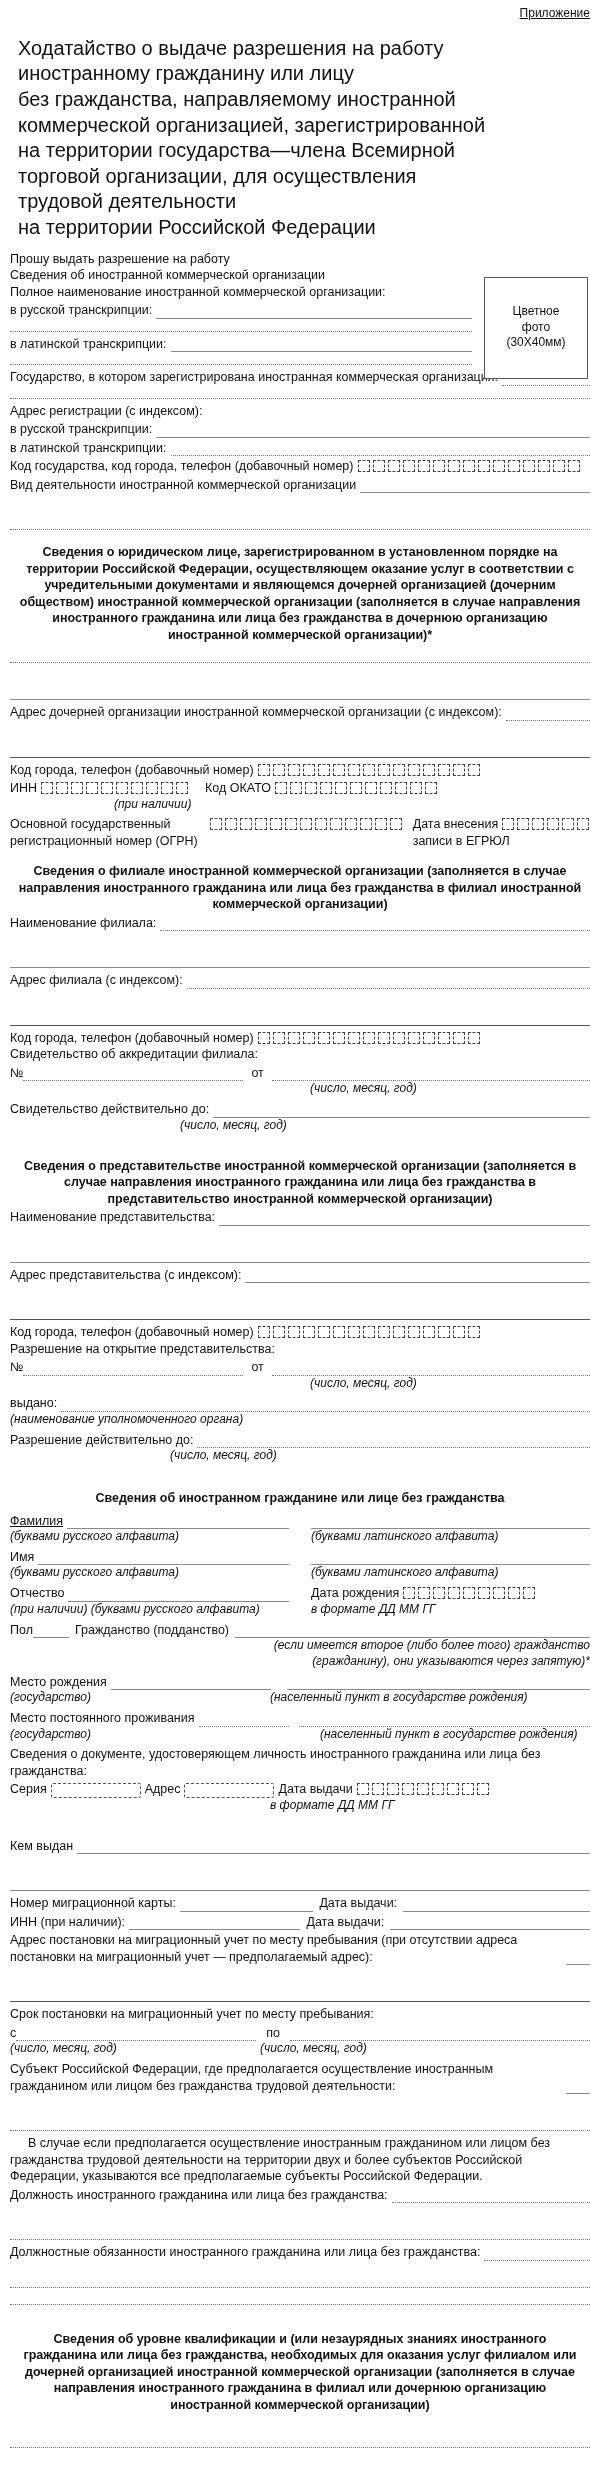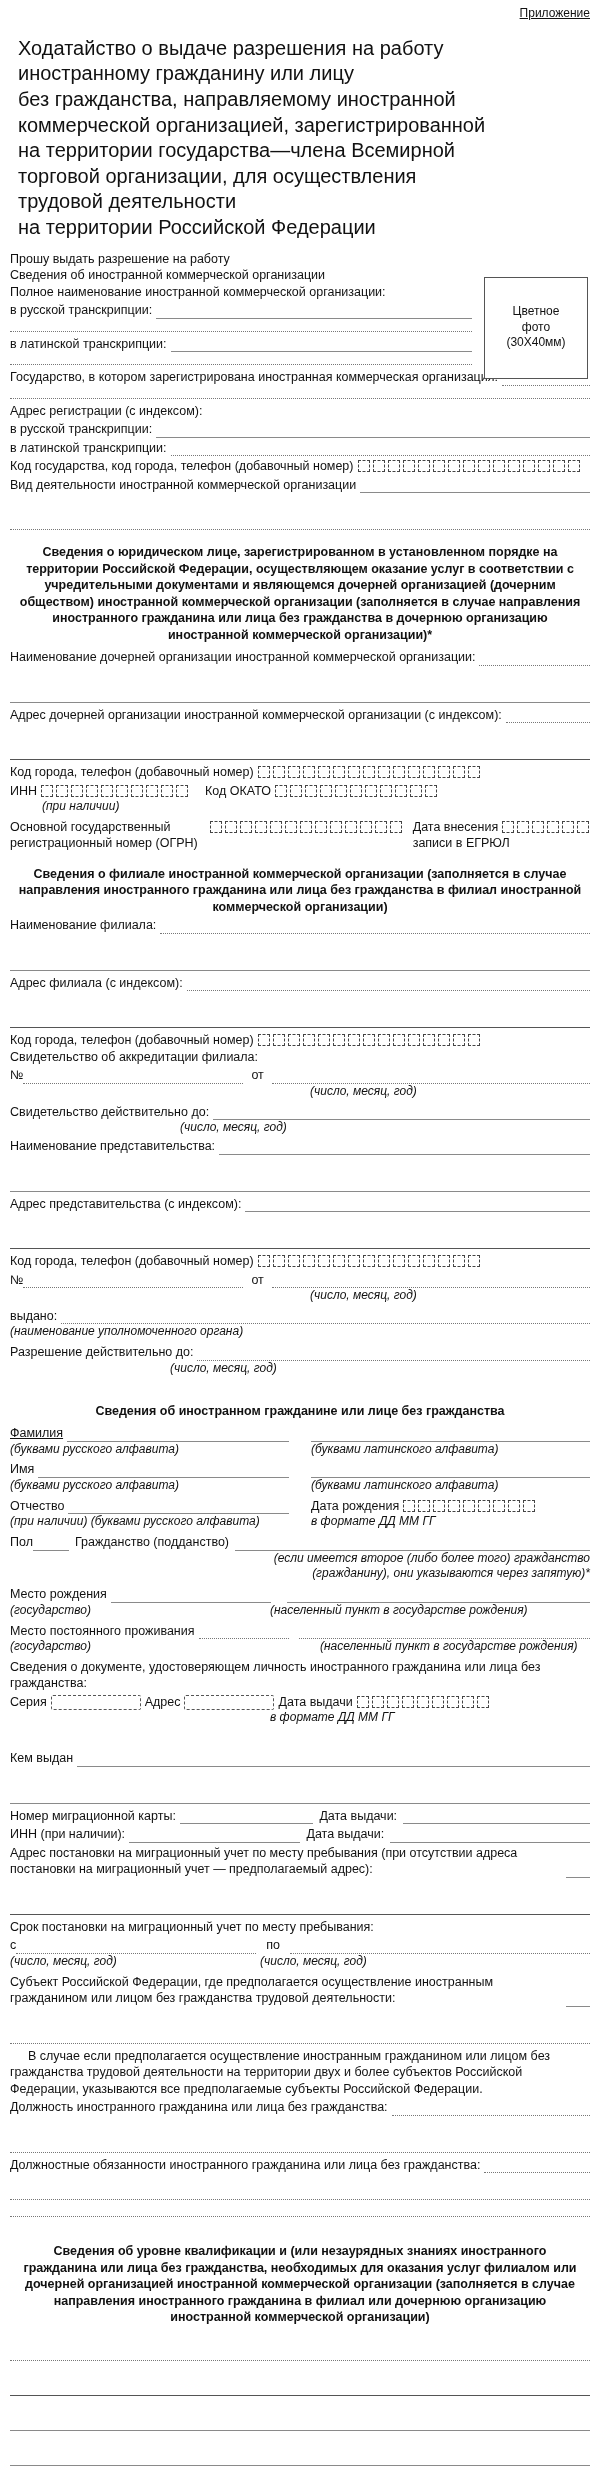--- a/index.html
+++ b/index.html
@@ -85,41 +85,40 @@
     <div class="row">
         <span class="lbl lblw">Вид деятельности иностранной коммерческой организации</span>
         <span class="fill"></span>
       </div>
     <div class="hline dot gap8"></div>
   </div>
 
   <div>
     <div class="sec-h">Сведения о юридическом лице, зарегистрированном в установленном порядке на территории Российской Федерации, осуществляющем оказание услуг в соответствии с учредительными документами и являющемся дочерней организацией (дочерним обществом) иностранной коммерческой организации (заполняется в случае направления иностранного гражданина или лица без гражданства в дочернюю организацию иностранной коммерческой организации)*</div>
     <div class="row">
-        <span class="lbl lblw">Наименование дочерней организации иностранной коммерческой организации:</span>
         <span class="fill dot"></span>
       </div>
     <div class="hline gap8"></div>
     <div class="row">
         <span class="lbl lblw">Адрес дочерней организации иностранной коммерческой организации (с индексом):</span>
         <span class="fill dot"></span>
       </div>
     <div class="hline dark gap8"></div>
     <div class="row">
         <span class="lbl lblw">Код города, телефон (добавочный номер)</span>
         <span class="boxes"><span class="cbx"></span><span class="cbx"></span><span class="cbx"></span><span class="cbx"></span><span class="cbx"></span><span class="cbx"></span><span class="cbx"></span><span class="cbx"></span><span class="cbx"></span><span class="cbx"></span><span class="cbx"></span><span class="cbx"></span><span class="cbx"></span><span class="cbx"></span><span class="cbx"></span></span>
       </div>
     <div class="row">
         <span class="lbl lblw">ИНН</span>
         <span class="boxes"><span class="cbx"></span><span class="cbx"></span><span class="cbx"></span><span class="cbx"></span><span class="cbx"></span><span class="cbx"></span><span class="cbx"></span><span class="cbx"></span><span class="cbx"></span><span class="cbx"></span></span>
         <span style="width:14px"></span>
         <span class="lbl lblw">Код ОКАТО</span>
         <span class="boxes"><span class="cbx"></span><span class="cbx"></span><span class="cbx"></span><span class="cbx"></span><span class="cbx"></span><span class="cbx"></span><span class="cbx"></span><span class="cbx"></span><span class="cbx"></span><span class="cbx"></span><span class="cbx"></span></span>
       </div>
-    <div class="cap left" style="margin-left:32px;font-style:italic;">(при наличии)</div>
+    <div class="cap left" style="margin-left:104px;font-style:italic;">(при наличии)</div>
     <div class="row gap4" style="align-items:flex-start;">
       <span class="pre lblw" style="flex:0 0 auto;">Основной государственный
 регистрационный номер (ОГРН)</span>
       <span class="boxes" style="margin:0 8px;"><span class="cbx"></span><span class="cbx"></span><span class="cbx"></span><span class="cbx"></span><span class="cbx"></span><span class="cbx"></span><span class="cbx"></span><span class="cbx"></span><span class="cbx"></span><span class="cbx"></span><span class="cbx"></span><span class="cbx"></span><span class="cbx"></span></span>
       <span style="flex:0 0 auto;">
         <span>Дата внесения</span>
         <span class="boxes"><span class="cbx"></span><span class="cbx"></span><span class="cbx"></span><span class="cbx"></span><span class="cbx"></span><span class="cbx"></span></span><br>
         <span>записи в ЕГРЮЛ</span>
       </span>
     </div>
@@ -150,34 +149,36 @@
       </div>
     <div class="cap" style="margin-left:300px;">(число, месяц, год)</div>
     <div class="row gap4">
         <span class="lbl lblw">Свидетельство действительно до:</span>
         <span class="fill"></span>
       </div>
     <div class="cap" style="margin-left:170px;margin-right:180px;">(число, месяц, год)</div>
   </div>
 
   <div>
+    <div class="sec-h" style="margin-top:24px;margin-bottom:2px;">Сведения о представительстве иностранной коммерческой организации (заполняется в случае направления иностранного гражданина или лица без гражданства в представительство иностранной коммерческой организации)</div>
     <div class="row">
         <span class="lbl lblw">Наименование представительства:</span>
         <span class="fill"></span>
       </div>
     <div class="hline gap8"></div>
     <div class="row">
         <span class="lbl lblw">Адрес представительства (с индексом):</span>
         <span class="fill"></span>
       </div>
     <div class="hline dark gap8"></div>
     <div class="row">
         <span class="lbl lblw">Код города, телефон (добавочный номер)</span>
         <span class="boxes"><span class="cbx"></span><span class="cbx"></span><span class="cbx"></span><span class="cbx"></span><span class="cbx"></span><span class="cbx"></span><span class="cbx"></span><span class="cbx"></span><span class="cbx"></span><span class="cbx"></span><span class="cbx"></span><span class="cbx"></span><span class="cbx"></span><span class="cbx"></span><span class="cbx"></span></span>
       </div>
+    <div>Разрешение на открытие представительства:</div>
     <div class="row">
         <span class="lbl">№</span>
         <span class="fill dot" style="flex:0 0 220px;"></span>
         <span class="lbl" style="margin:0 8px;">от</span>
         <span class="fill dot"></span>
       </div>
     <div class="cap" style="margin-left:300px;">(число, месяц, год)</div>
     <div class="row gap4">
         <span class="lbl lblw">выдано:</span>
         <span class="fill dot"></span>

